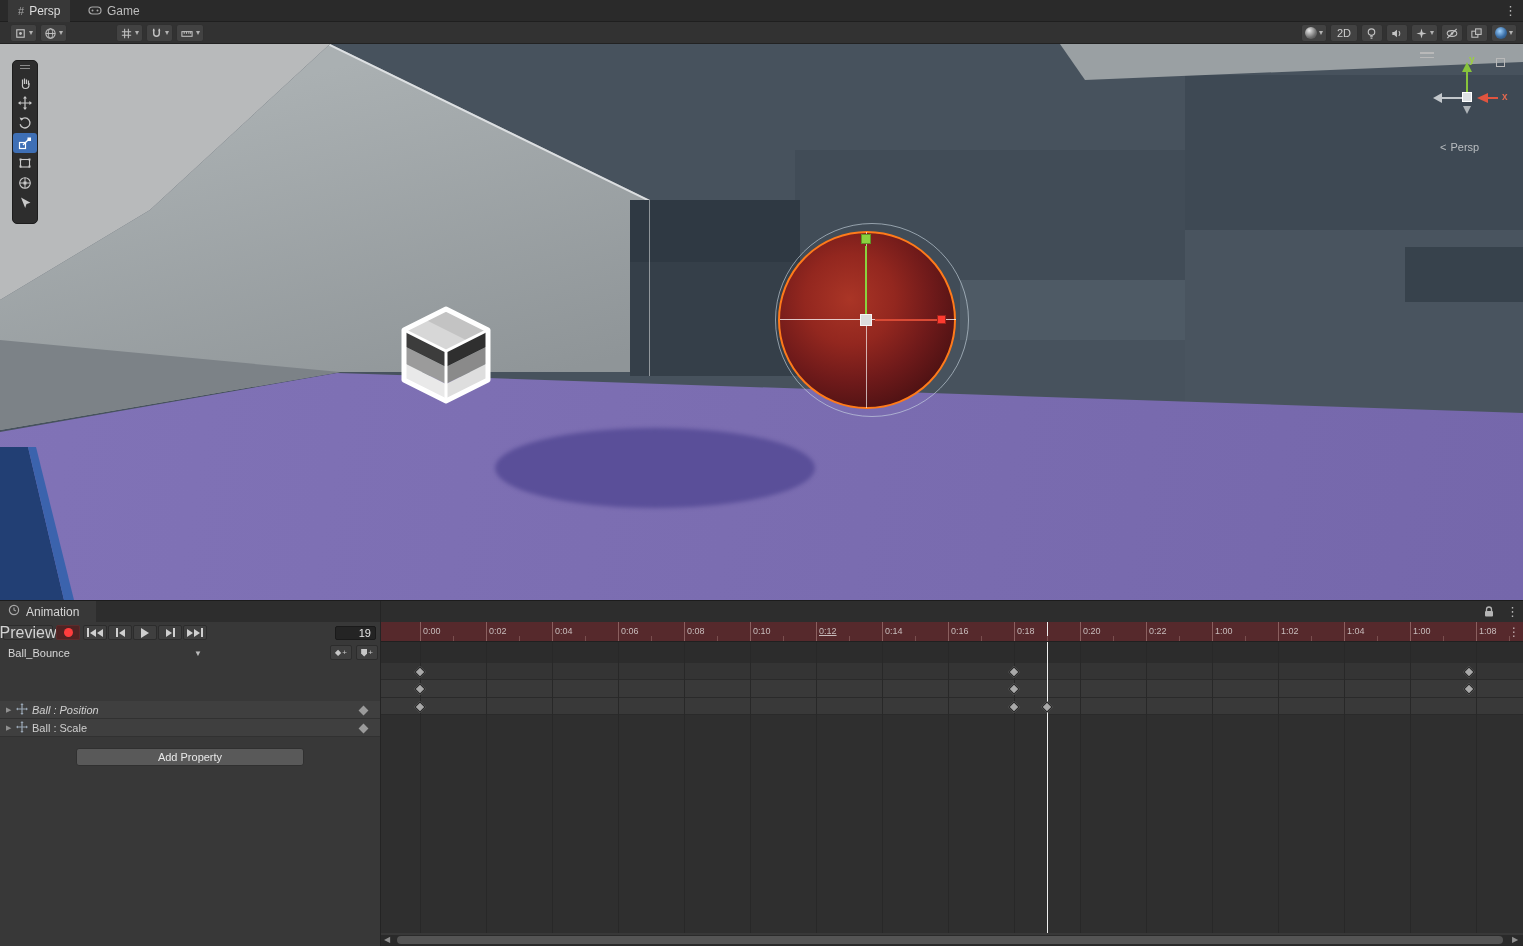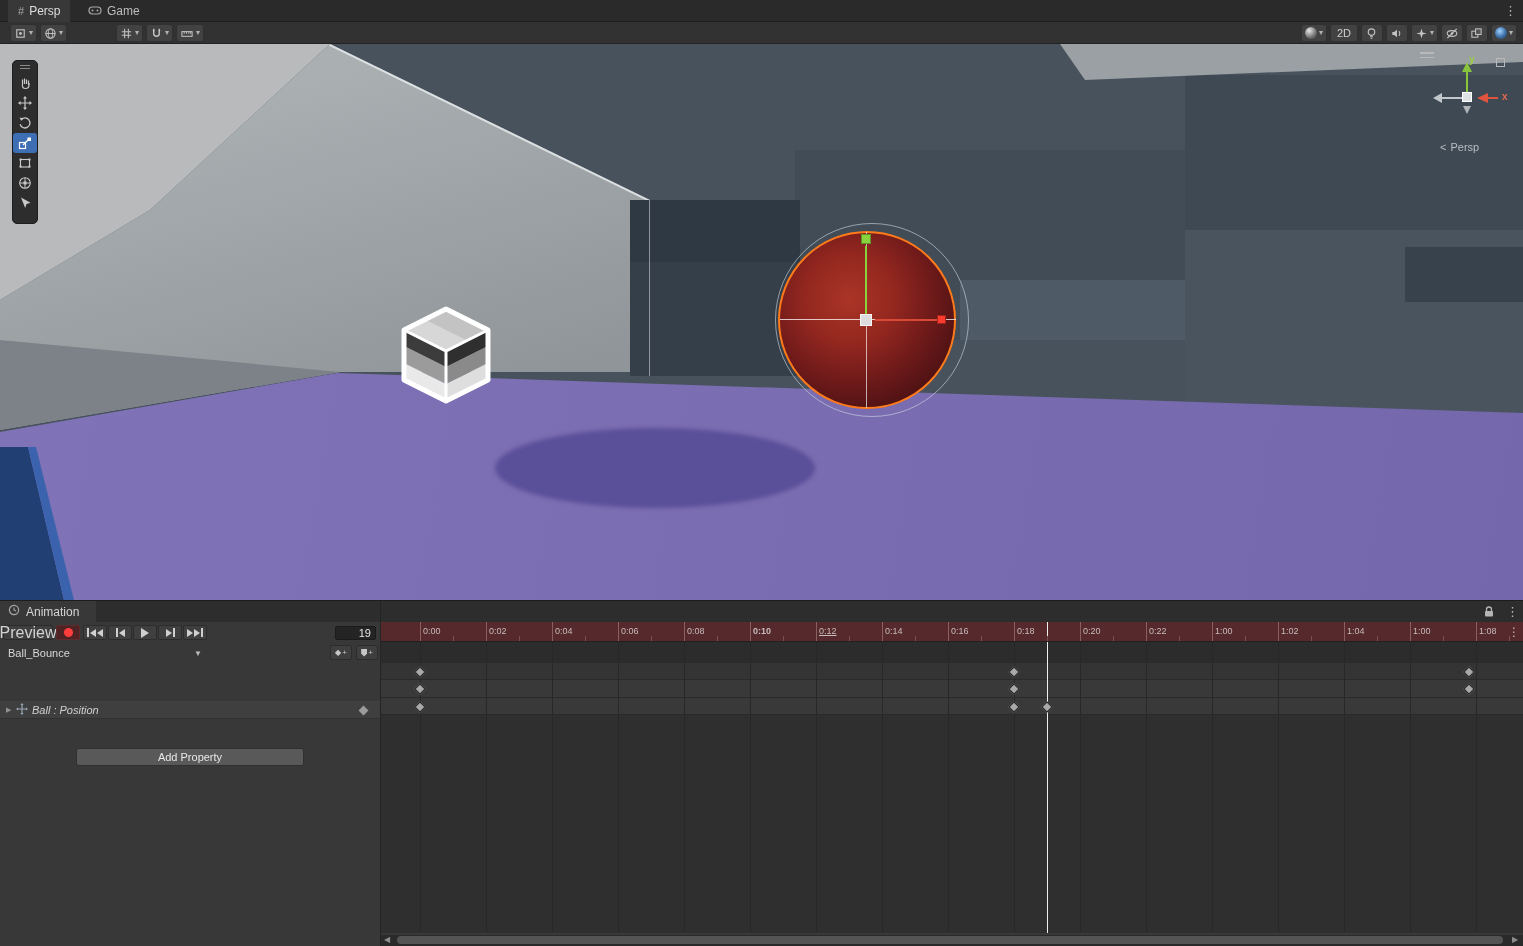--- a/index.html
+++ b/index.html
@@ -405,20 +405,29 @@
 
       <div class="prop-row" style="top:79px;font-style:italic;">
         <span class="fold">▶</span>
         <span><svg width="12" height="12" viewBox="0 0 12 12">
               <path d="M6 1v10M1 6h10" stroke="#9aa7b5" stroke-width="1.2"></path>
               <path d="M6 0l1.6 2H4.4zM6 12l1.6-2H4.4zM0 6l2-1.6v3.2zM12 6l-2-1.6v3.2z" fill="#9aa7b5"></path>
             </svg></span>
         <span class="plabel">Ball : Position</span>
         <span class="kf-ind"></span>
       </div>
+      <div class="prop-row" style="top:97px;">
+        <span class="fold">▶</span>
+        <span><svg width="12" height="12" viewBox="0 0 12 12">
+              <path d="M6 1v10M1 6h10" stroke="#9aa7b5" stroke-width="1.2"></path>
+              <path d="M6 0l1.6 2H4.4zM6 12l1.6-2H4.4zM0 6l2-1.6v3.2zM12 6l-2-1.6v3.2z" fill="#9aa7b5"></path>
+            </svg></span>
+        <span class="plabel">Ball : Scale</span>
+        <span class="kf-ind"></span>
+      </div>
 
       <div id="add-prop">
         <span>Add Property</span>
       </div>
 
     </div>
 
     <div id="vsep"></div>
 
     <div id="ruler">
@@ -428,21 +437,21 @@
         <span class="tick-label" style="left: 42px;">0:00</span>
         <div class="tick-major" style="left: 105px;"></div>
         <span class="tick-label" style="left: 108px;">0:02</span>
         <div class="tick-major" style="left: 171px;"></div>
         <span class="tick-label" style="left: 174px;">0:04</span>
         <div class="tick-major" style="left: 237px;"></div>
         <span class="tick-label" style="left: 240px;">0:06</span>
         <div class="tick-major" style="left: 303px;"></div>
         <span class="tick-label" style="left: 306px;">0:08</span>
         <div class="tick-major" style="left: 369px;"></div>
-        <span class="tick-label" style="left: 372px; font-weight: bold;">0:10</span>
+        <span class="tick-label" style="left: 372px;">0:10</span>
         <div class="tick-major" style="left: 435px;"></div>
         <span class="tick-label" style="left: 438px; text-decoration: underline;">0:12</span>
         <div class="tick-major" style="left: 501px;"></div>
         <span class="tick-label" style="left: 504px;">0:14</span>
         <div class="tick-major" style="left: 567px;"></div>
         <span class="tick-label" style="left: 570px;">0:16</span>
         <div class="tick-major" style="left: 633px;"></div>
         <span class="tick-label" style="left: 636px;">0:18</span>
         <div class="tick-major" style="left: 699px;"></div>
         <span class="tick-label" style="left: 702px;">0:20</span>

